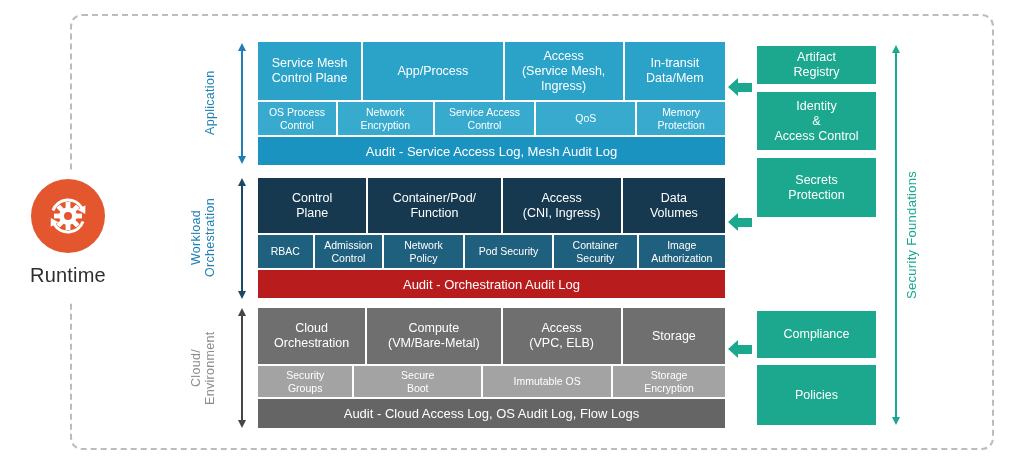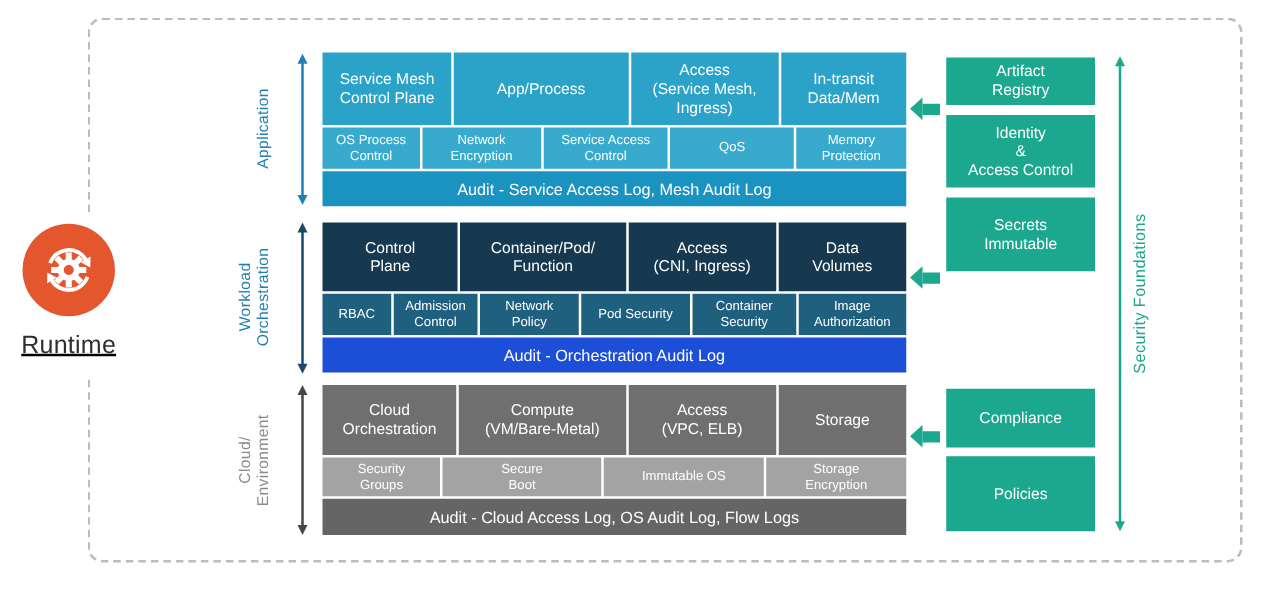--- a/index.html
+++ b/index.html
@@ -7,42 +7,42 @@
   .canvas {
     position:relative; width:1024px; height:475px; background:#fff; overflow:hidden;
     font-family:"Liberation Sans", sans-serif;
   }
   .frame {
     position:absolute; left:70px; top:14px; width:924px; height:436px;
     border:2px dashed #bcbcbc; border-radius:12px;
   }
 
   
-  .runtime { position:absolute; left:17px; top:170px; width:102px; text-align:left;
-             background:#fff; padding:8px 0 14px 0;text-decoration:underline; }
+  .runtime { position:absolute; left:17px; top:170px; width:102px; text-align:center;
+             background:#fff; padding:8px 0 14px 0; }
   .runtime-label { margin-top:6px; font-size:20px; color:#2e2e2e; letter-spacing:0.2px; }
 
   
   .sec { position:absolute; left:258px; width:467px; display:flex; flex-direction:column; gap:2px; }
   .sec-app { top:42px; }
   .sec-wl  { top:178px; }
   .sec-cl  { top:308px;border-radius:26px; }
   .row { display:flex; gap:2px; }
   .cell {
     color:#fff; display:flex; align-items:center; justify-content:center;
     text-align:center; white-space:pre-line;
   }
   .r1 { font-size:12.5px; line-height:15px; }
   .r2 { font-size:10.5px; line-height:12.5px; }
   .audit { font-size:13px; }
   .r1row-app{height:58px} .r2row-app{height:33px} .audit-app{height:28px}
   .r1row-wl {height:55px} .r2row-wl {height:33px} .audit-wl {height:28px}
   .r1row-cl {height:56px} .r2row-cl {height:31px} .audit-cl {height:29px}
   .c-app1{background:#2BA3C9} .c-app2{background:#38AACE} .c-app3{background:#1B93C1}
-  .c-wl1 {background:#16394F} .c-wl2 {background:#20607F} .c-wl3 {background:#1d4ed8}
+  .c-wl1 {background:#16394F} .c-wl2 {background:#20607F} .c-wl3 {background:#b91c1c}
   .c-cl1 {background:#6F6F6F} .c-cl2 {background:#A3A3A3} .c-cl3 {background:#656565}
 
   
   .varrow { position:absolute; width:2px; background:currentColor; }
   .varrow::before, .varrow::after {
     content:""; position:absolute; left:-3.5px;
     border-left:4.5px solid transparent; border-right:4.5px solid transparent;
   }
   .varrow::before { top:-6px; border-bottom:8px solid currentColor; }
   .varrow::after  { bottom:-6px; border-top:8px solid currentColor; }
@@ -192,20 +192,20 @@
   <div class="barrow ba-app"></div>
   <div class="barrow ba-wl"></div>
   <div class="barrow ba-cl"></div>
 
   <div class="fbox" style="top:46px;height:38px">Artifact
 Registry</div>
   <div class="fbox" style="top:92px;height:58px">Identity
 &amp;
 Access Control</div>
   <div class="fbox" style="top:158px;height:59px">Secrets
-Immutable</div>
+Protection</div>
   <div class="fbox" style="top:311px;height:47px">Compliance</div>
   <div class="fbox" style="top:365px;height:60px">Policies</div>
 
   <div class="varrow va-sf"></div>
   <div class="sec-label rot lbl-sf">Security Foundations</div>
 
 </div>
 
 </body></html>

